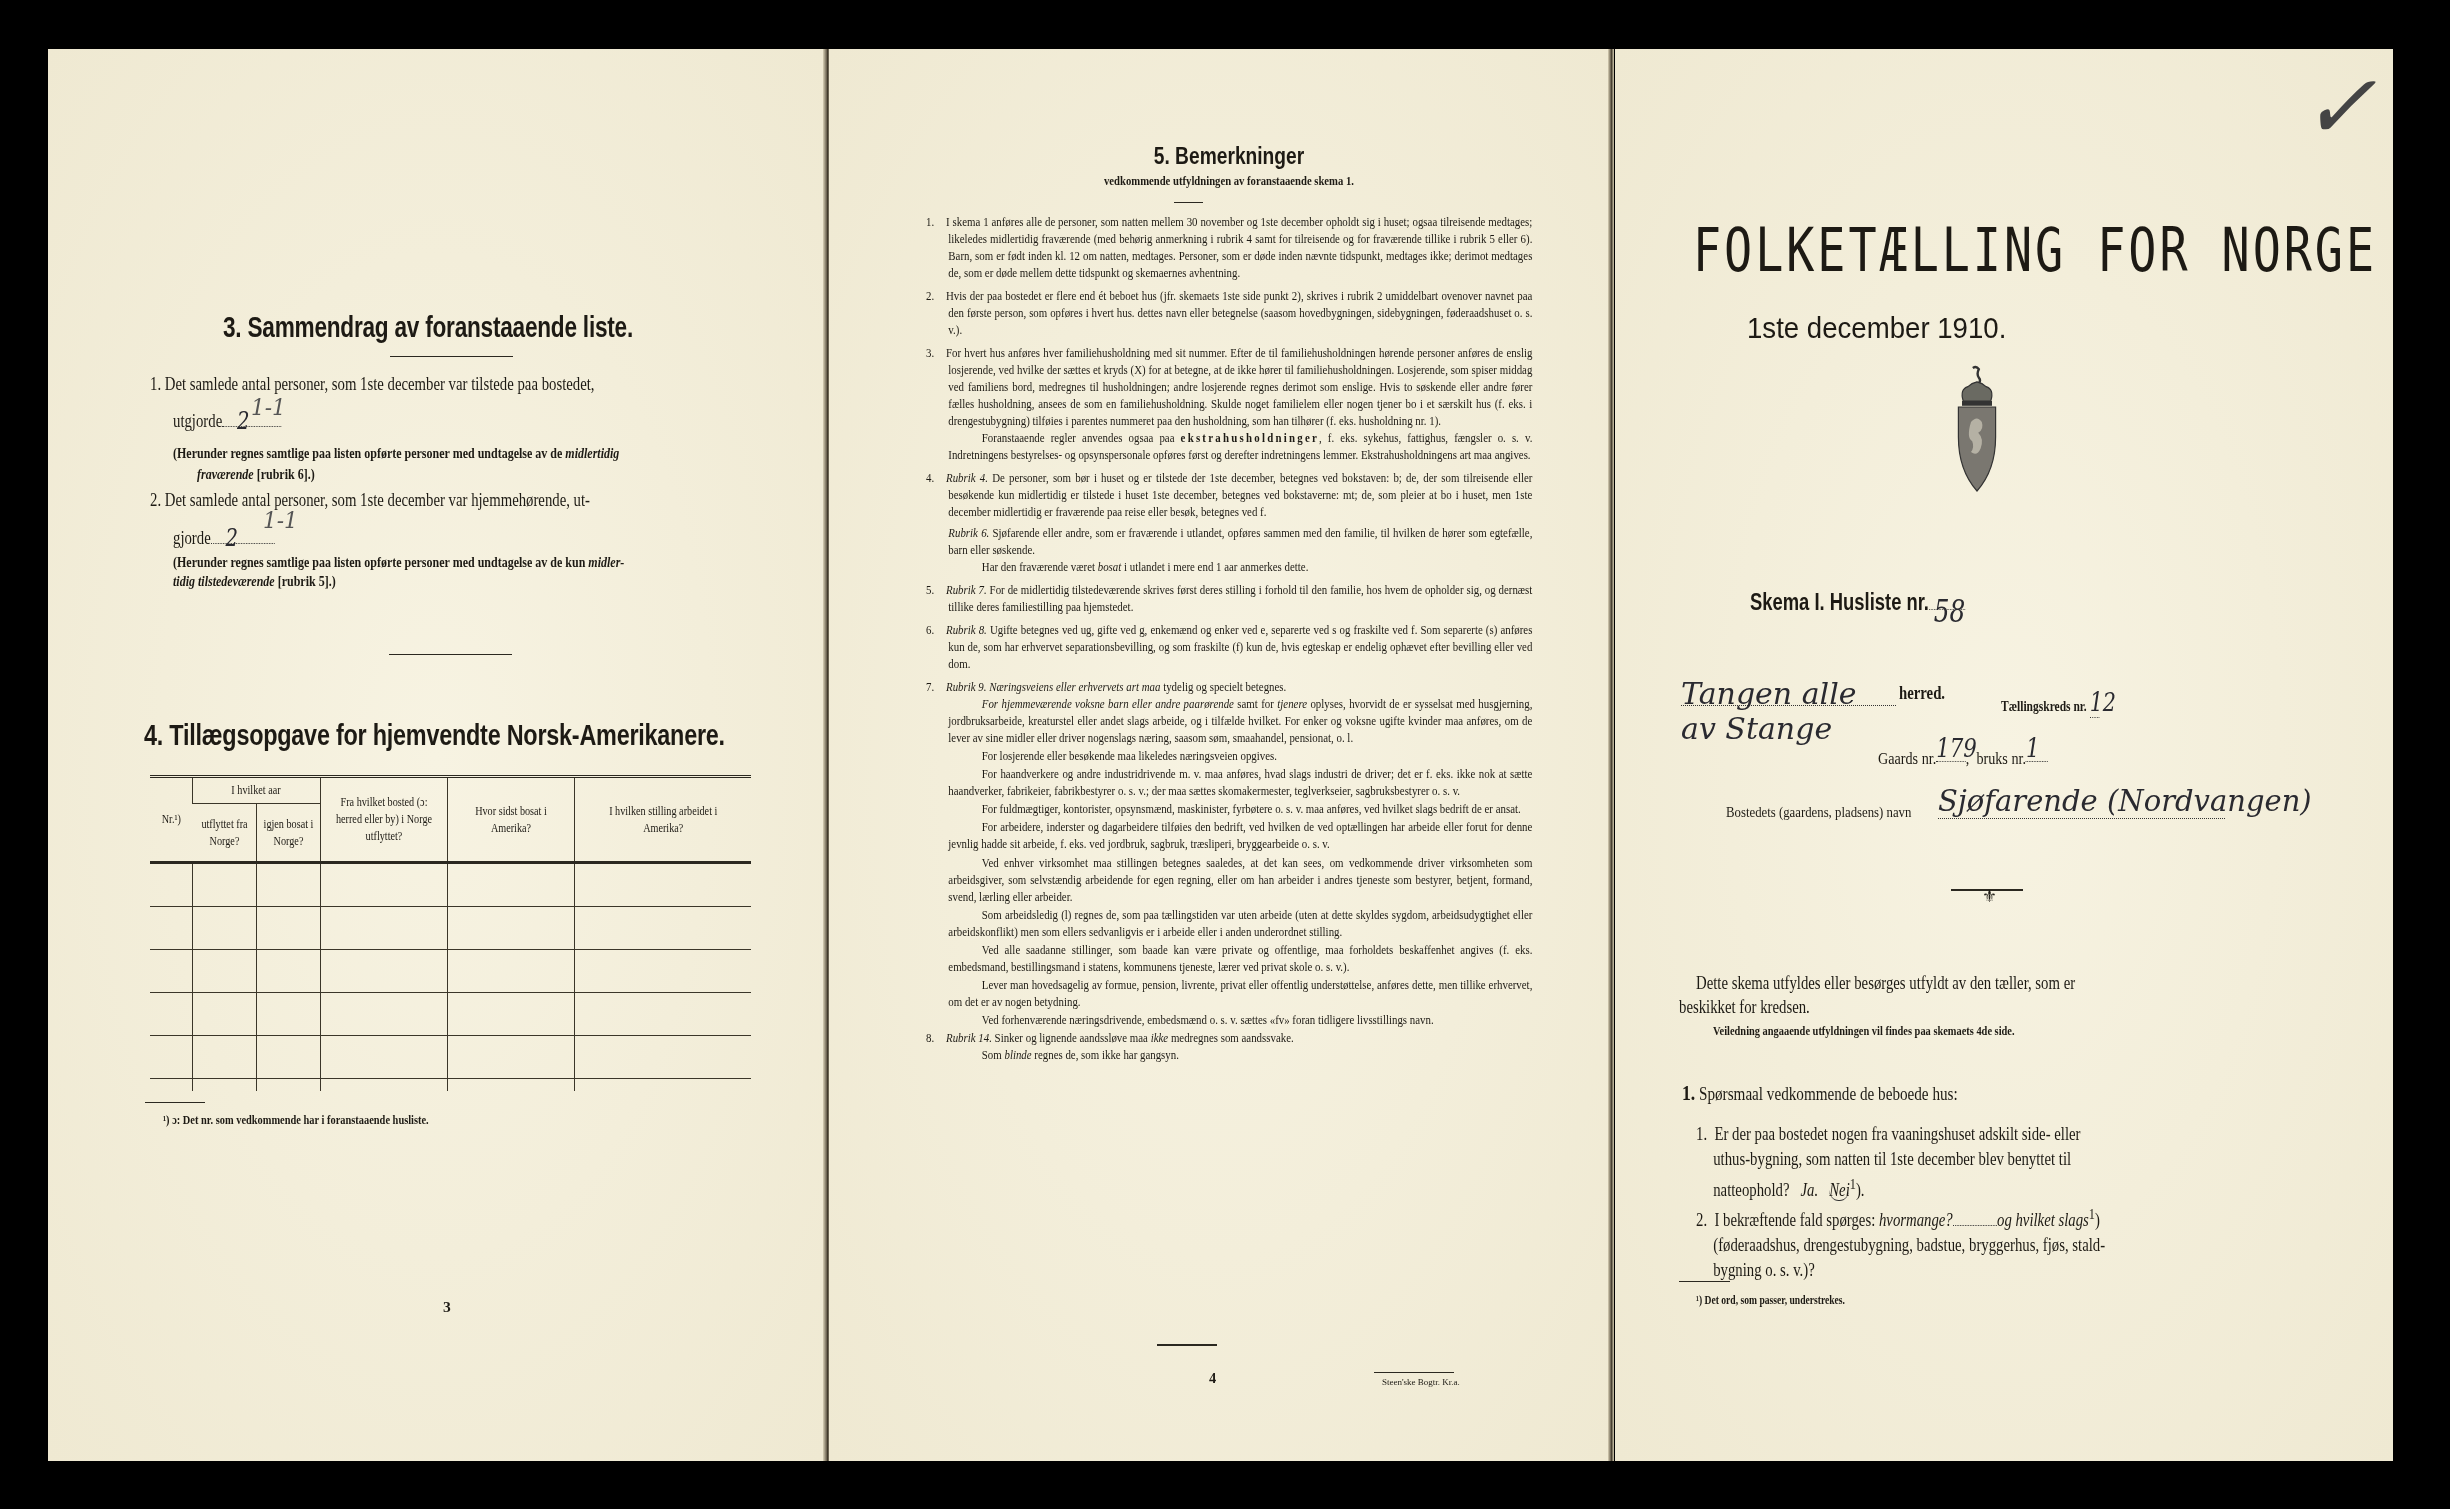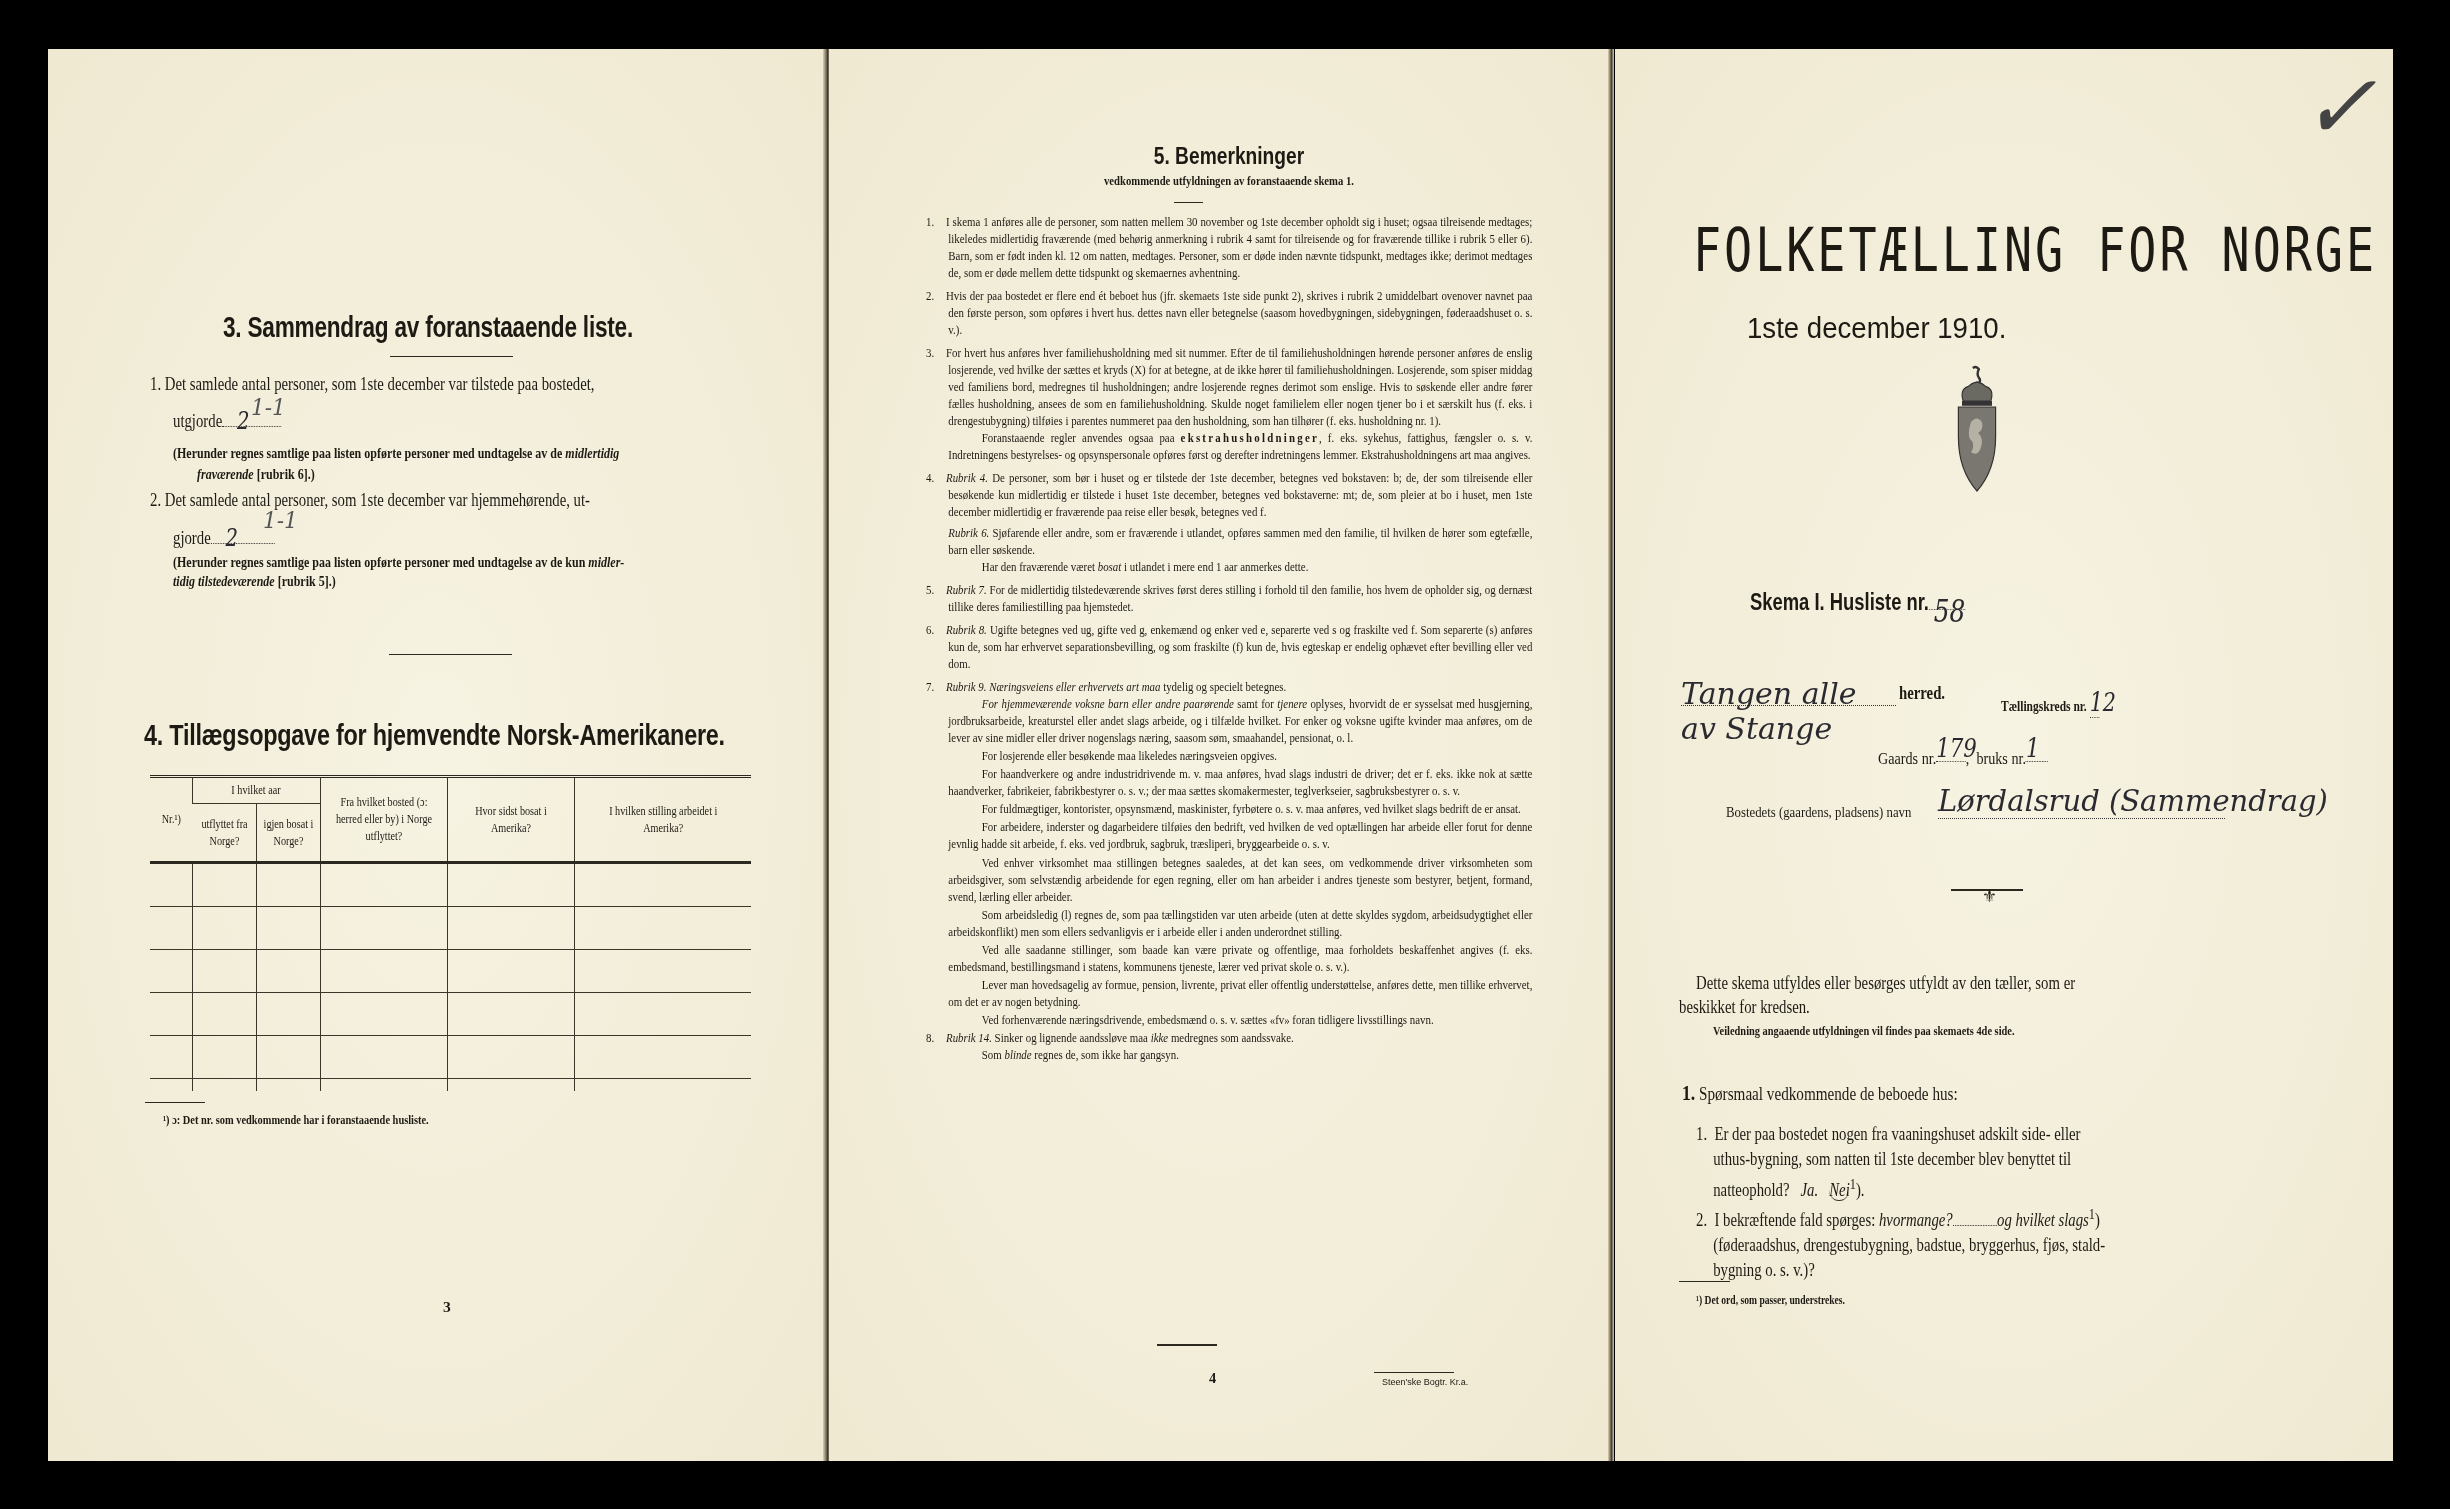--- a/index.html
+++ b/index.html
@@ -180,21 +180,21 @@
   <p class="item ind">Ved alle saadanne stillinger, som baade kan være private og offentlige, maa forholdets beskaffenhet angives (f. eks. embedsmand, bestillingsmand i statens, kommunens tjeneste, lærer ved privat skole o. s. v.).</p>
   <p class="item ind">Lever man hovedsagelig av formue, pension, livrente, privat eller offentlig understøttelse, anføres dette, men tillike erhvervet, om det er av nogen betydning.</p>
   <p class="item ind">Ved forhenværende næringsdrivende, embedsmænd o. s. v. sættes «fv» foran tidligere livsstillings navn.</p>
   <p class="item" style="margin-bottom:0"><span class="num">8.</span><i>Rubrik 14.</i> <span>Sinker og lignende aandssløve maa</span> <i>ikke</i> <span>medregnes som aandssvake.</span></p>
   <p class="item ind"><span>Som</span> <i>blinde</i> <span>regnes de, som ikke har gangsyn.</span></p>
 </div>
 
 <div class="rule" style="left:1157px;top:1344px;width:60px;height:1.8px"></div>
 <div class="abs" style="left:1209px;top:1370px;font-family:'Liberation Serif',serif;font-weight:bold;font-size:14.4px">4</div>
 <div class="rule" style="left:1374px;top:1372px;width:80px;height:1.2px"></div>
-<div class="abs" style="left:1382px;top:1377px;font-family:Liberation Sans, sans-serif;font-size:9px">Steen'ske Bogtr.  Kr.a.</div>
+<div class="abs" style="left:1382px;top:1377px;font-family:Liberation Serif, serif;font-size:9px">Steen'ske Bogtr.  Kr.a.</div>
 
 <div class="abs hw" style="left:2309px;top:54px;font-size:90px;font-style:normal;color:#444;transform:skewX(-15deg)">✓</div>
 <div class="abs title" style="left:1693px;top:215px">FOLKETÆLLING FOR NORGE</div>
 <div class="abs date" style="left:1747px;top:311px">1ste december 1910.</div>
 
 <svg class="abs" style="left:1956px;top:365px" width="42" height="129" viewBox="0 0 70 215">
   <path d="M28 5 q6 -4 10 2 q-4 8 0 14 q4 4 0 10 l-4 10" fill="none" stroke="#333" stroke-width="4"></path>
   <path d="M12 60 q-6 -20 8 -24 q6 -6 15 -8 q9 2 15 8 q14 4 8 24 z" fill="#6a6a62" stroke="#333" stroke-width="2"></path>
   <rect x="10" y="60" width="50" height="8" fill="#333"></rect>
   <path d="M4 70 h62 v50 q0 55 -31 90 q-31 -35 -31 -90 z" fill="#7a7770" stroke="#333" stroke-width="2"></path>
@@ -211,21 +211,21 @@
   <span class="b3s" style="position:absolute;left:320px;top:10.8px"><span>Tællingskreds nr.</span> <span class="dots hw" style="width:12px;font-size:26px;font-weight:normal">12</span></span>
 </div>
 
 <div class="abs b3" style="left:1878px;top:742px">
   <span>Gaards nr.</span><span class="dots hw" style="width:36px;font-size:26px;position:relative;top:-7.2px">179</span>,&nbsp;&nbsp;<span>bruks nr.</span><span class="dots hw" style="width:27px;font-size:26px;position:relative;top:-7.2px">1</span>
 </div>
 
 <div class="abs b3" style="left:1726px;top:799px;font-size:15.6px">
   <span>Bostedets (gaardens, pladsens) navn</span>
 </div>
-<div class="abs hw dots" style="left:1938px;top:784px;font-size:29px;width:287px;white-space:nowrap">Lørdalsrud (Sammendrag)</div>
+<div class="abs hw dots" style="left:1938px;top:784px;font-size:29px;width:287px;white-space:nowrap">Sjøfarende (Nordvangen)</div>
 
 <div class="abs" style="left:1951px;top:889px;width:72px;height:1.8px;background:#2b2820"></div>
 <div class="abs" style="left:1982px;top:888px;font-size:16.7px;line-height:16.7px">⚜</div>
 
 <div class="abs b3" style="left:1696px;top:970px;font-size:18px">Dette skema utfyldes eller besørges utfyldt av den tæller, som er</div>
 <div class="abs b3" style="left:1679px;top:994px;font-size:18px">beskikket for kredsen.</div>
 <div class="abs b3s" style="left:1713px;top:1023px;font-size:13px">Veiledning angaaende utfyldningen vil findes paa skemaets 4de side.</div>
 
 <div class="abs b3" style="left:1682px;top:1080px;font-size:18.5px">
   <b style="font-size:21.5px">1.</b> <span>Spørsmaal vedkommende de beboede hus:</span>

